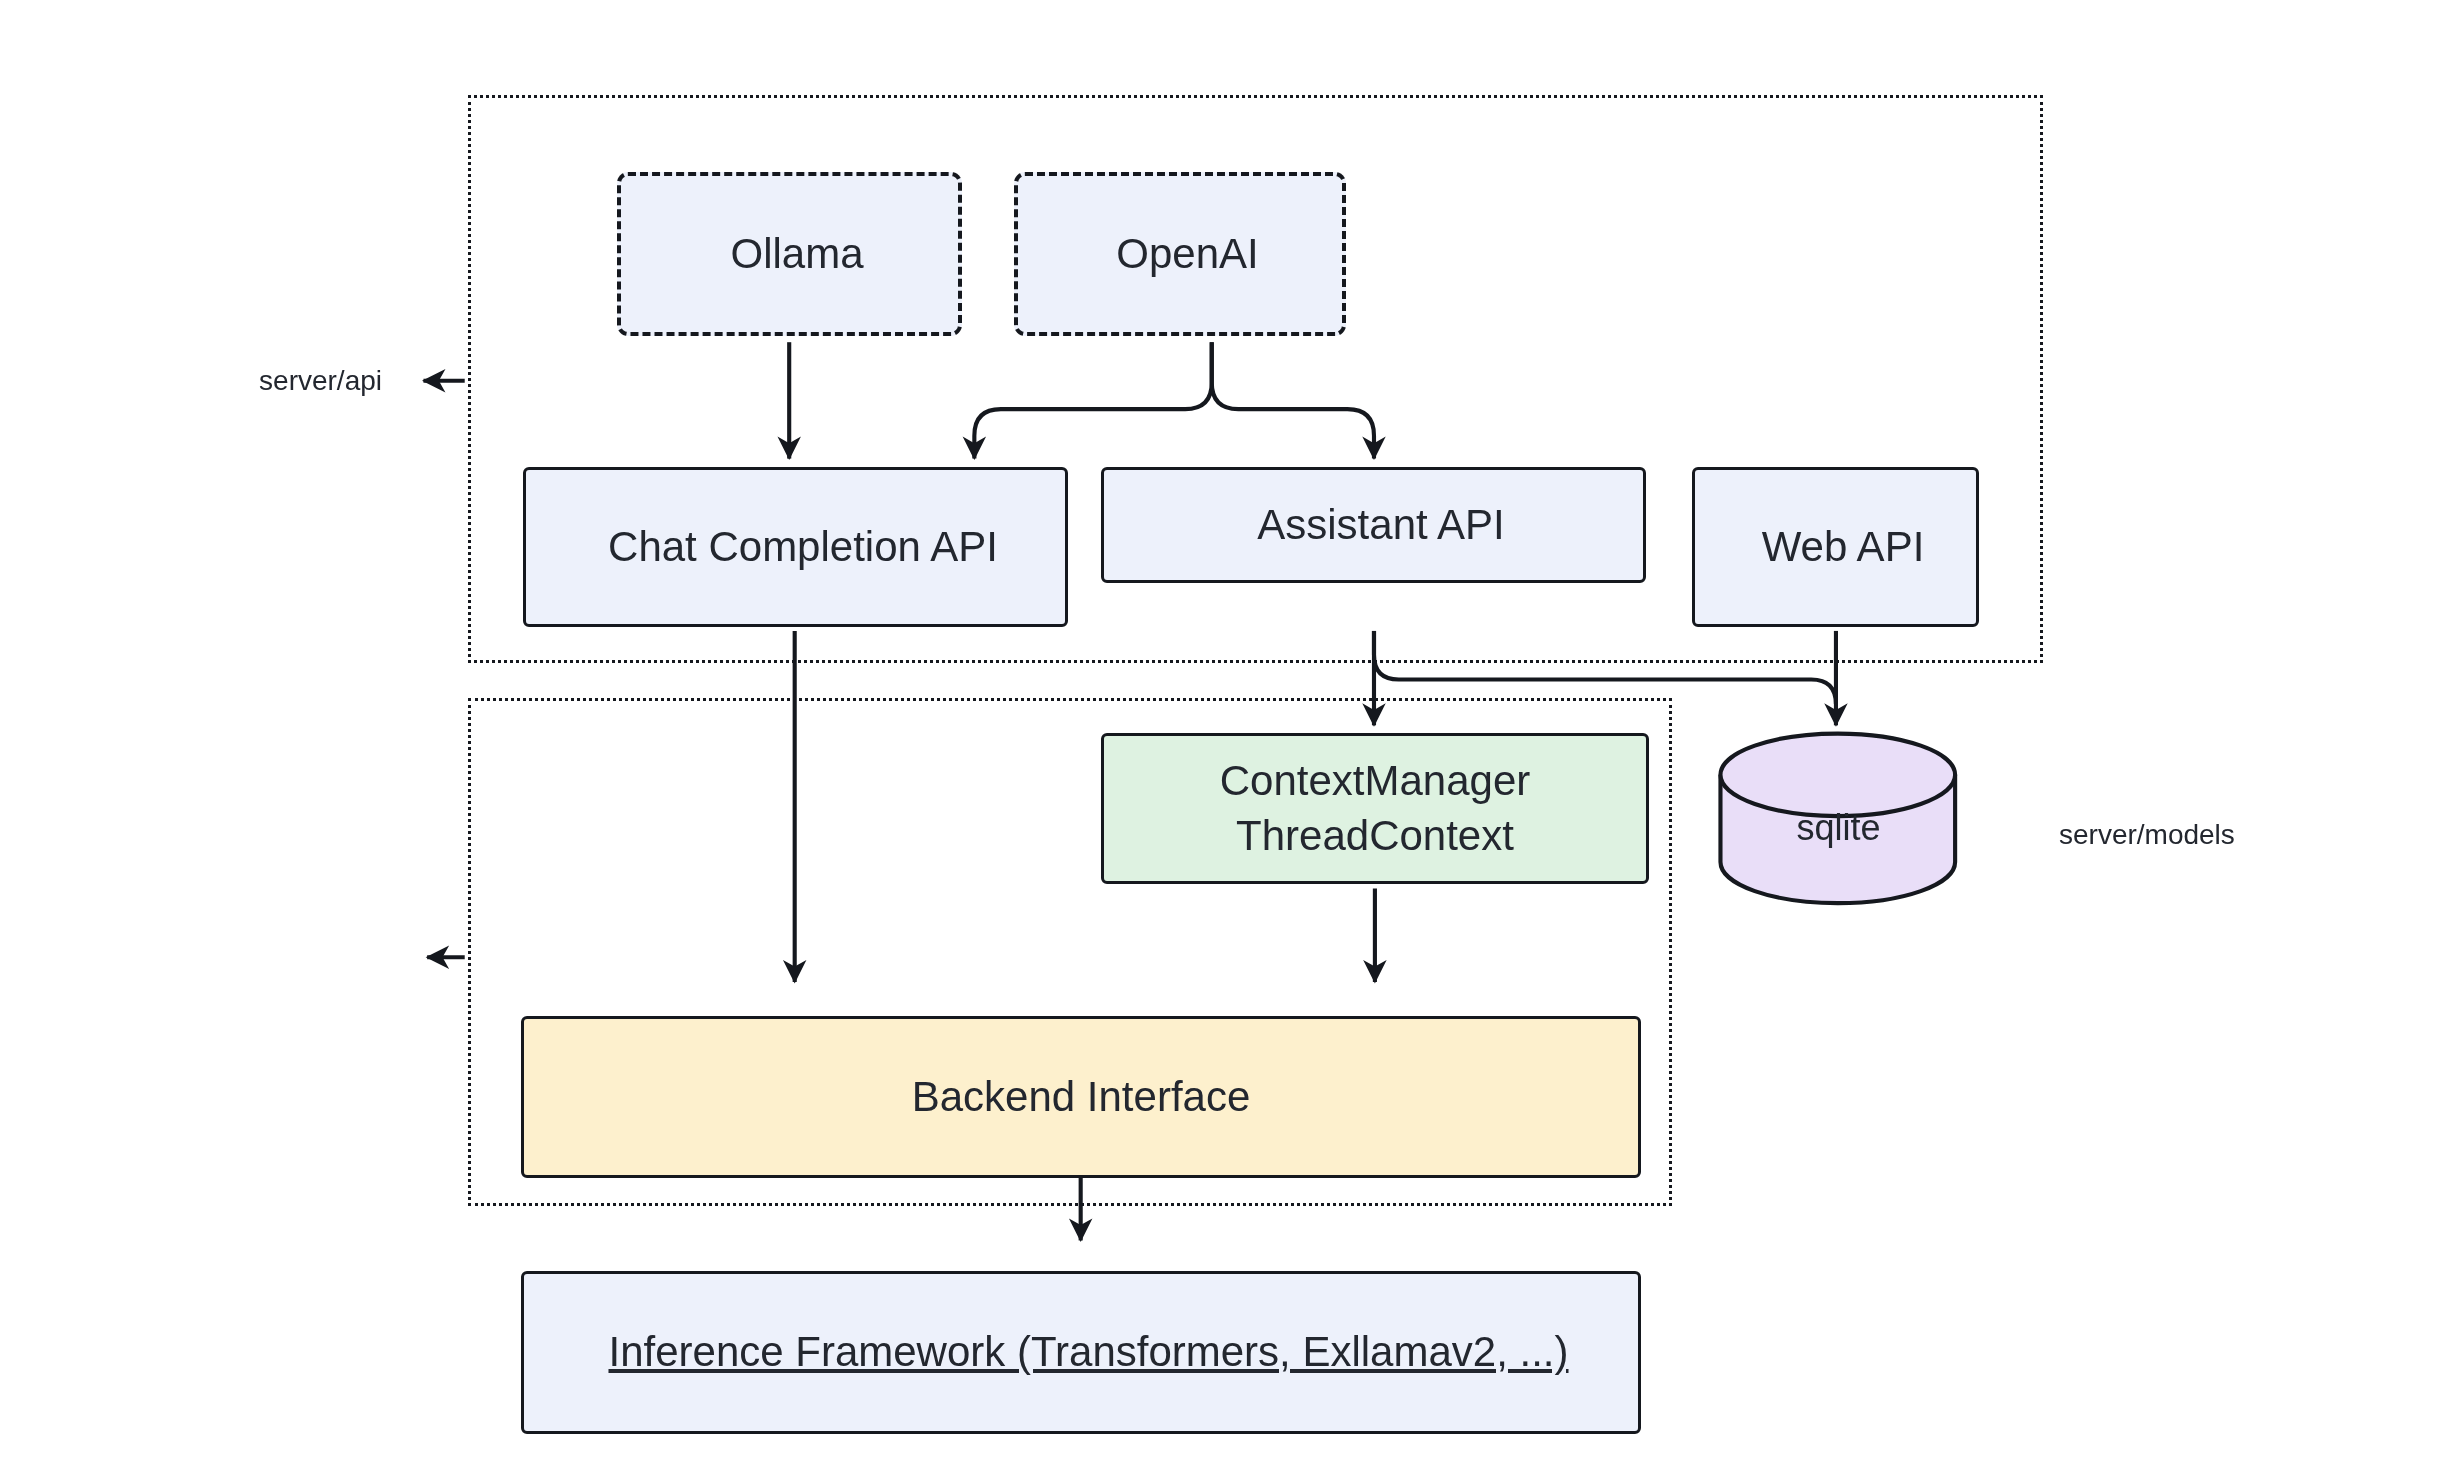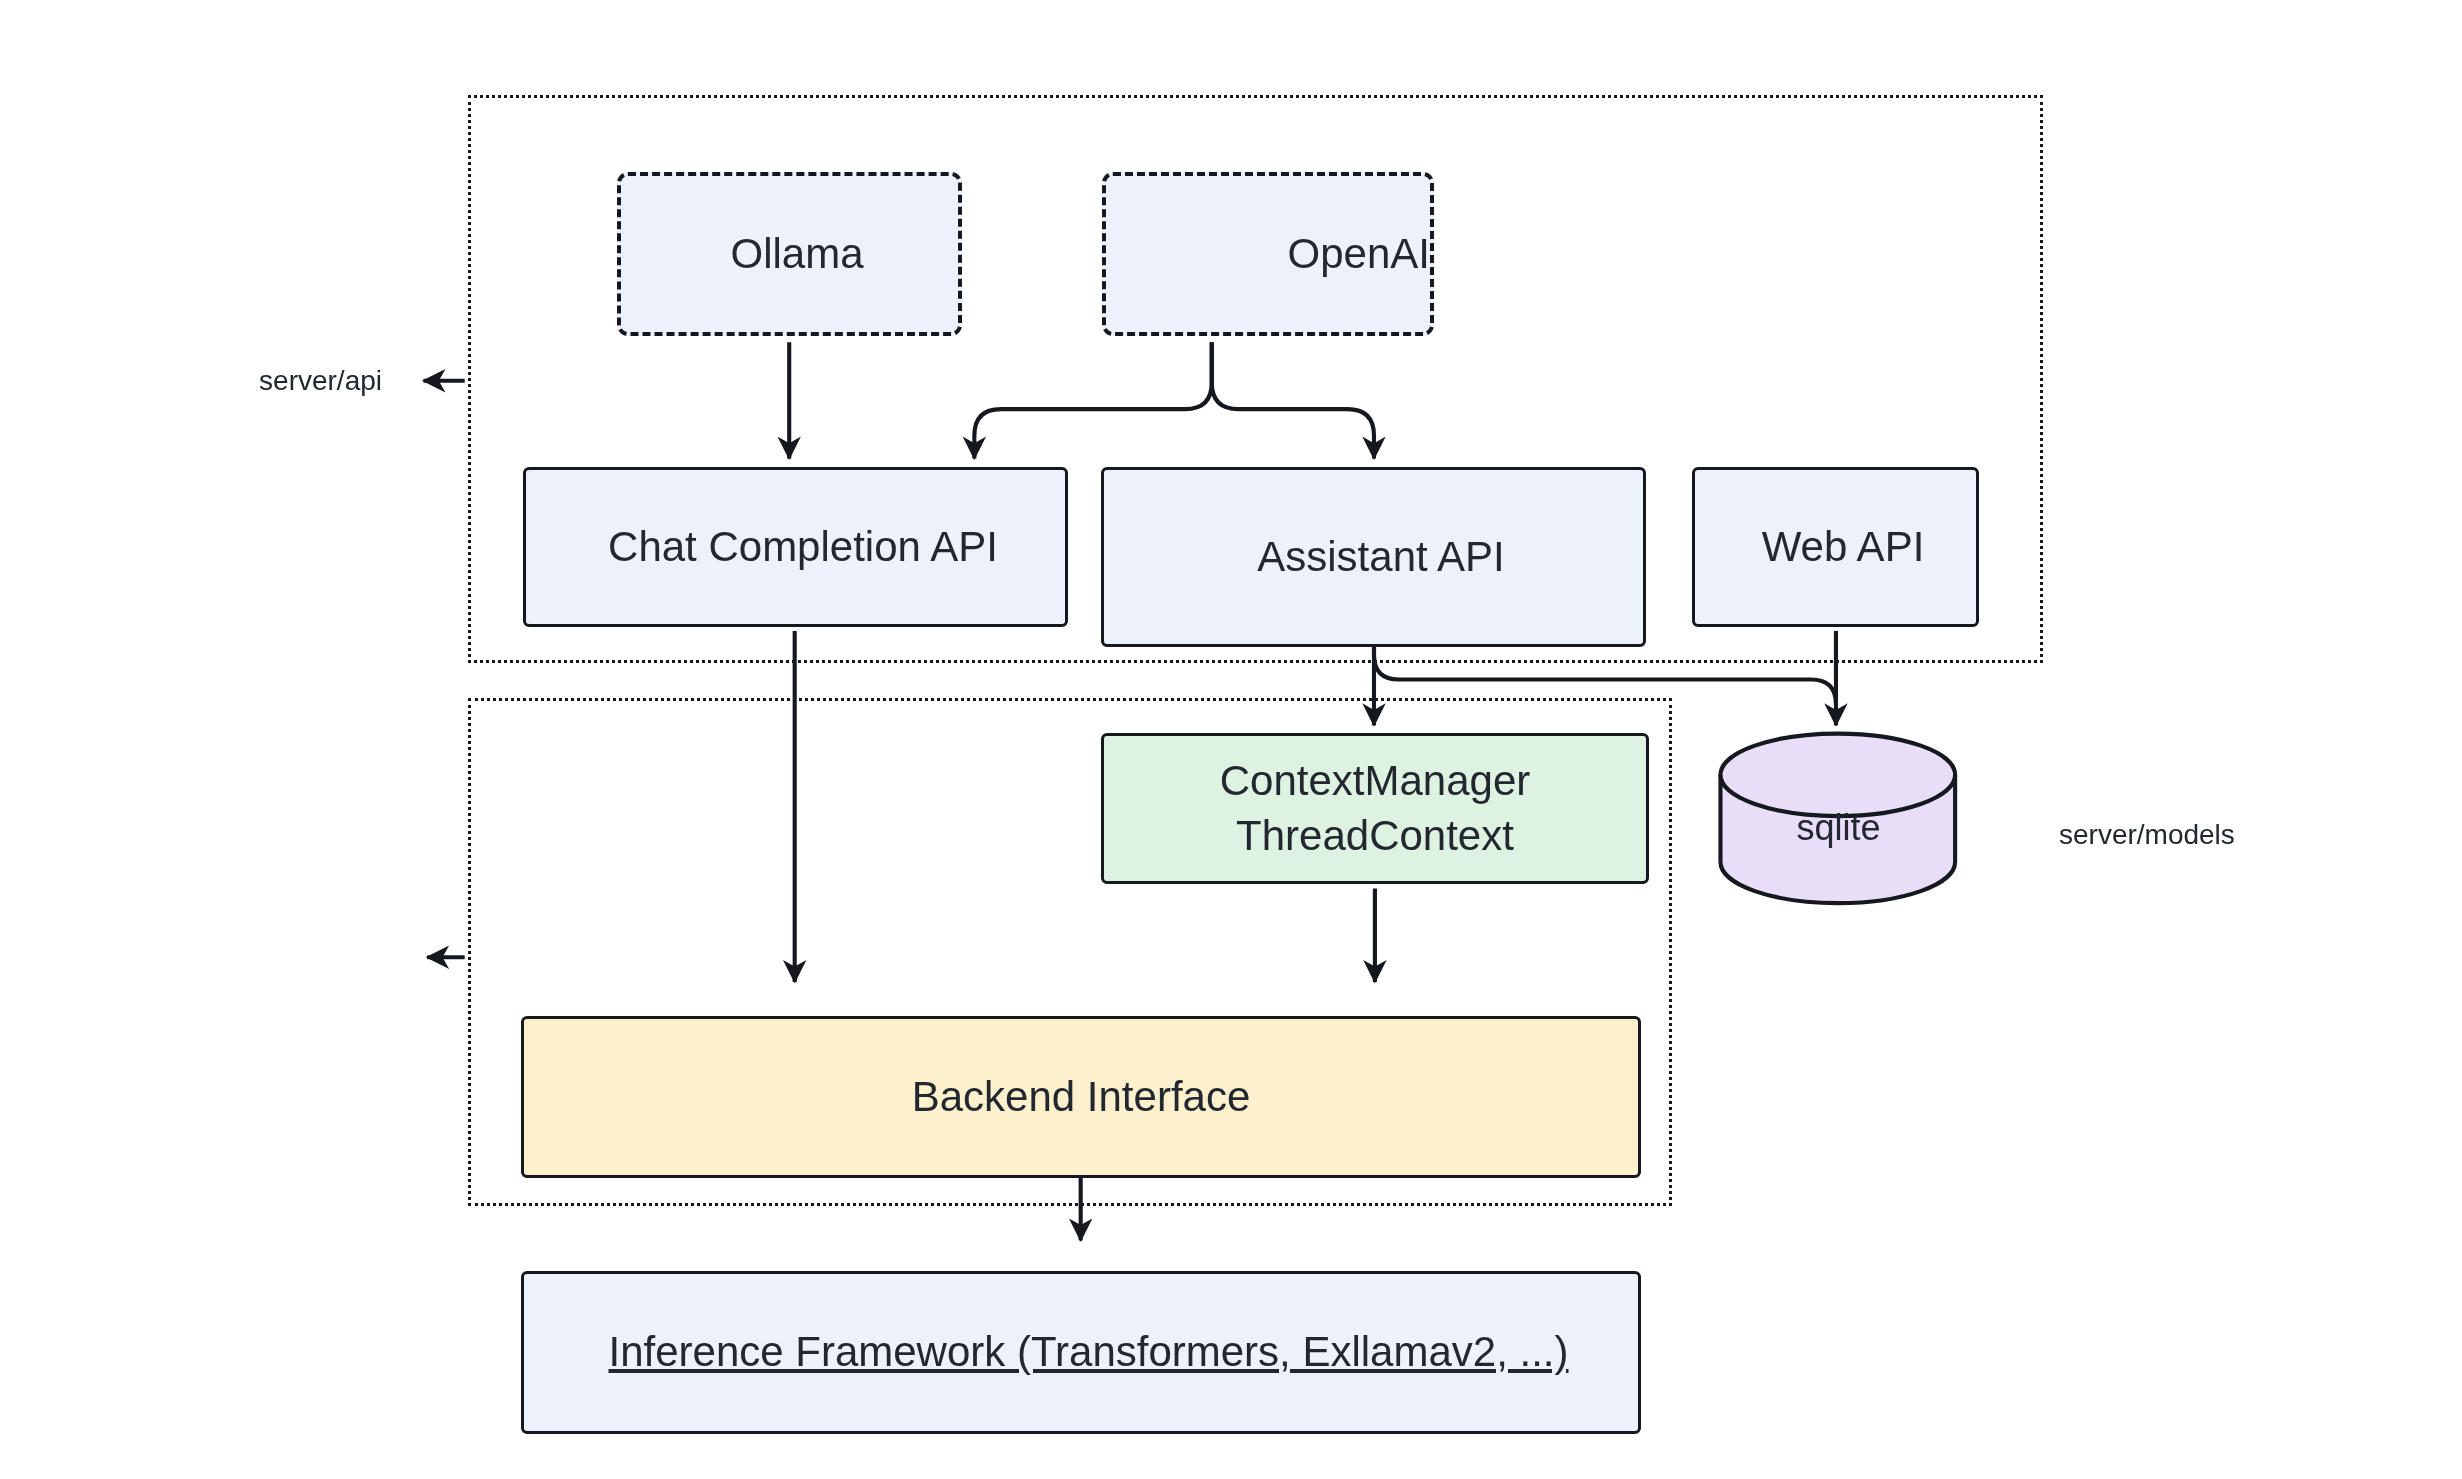--- a/index.html
+++ b/index.html
@@ -100,29 +100,29 @@
     <path class="edge" d="M 507 1044 L 466 1044" marker-end="url(#arrow)"></path>
 
     <path class="cyl" d="M 1877 845 L 1877 940 A 128 45 0 0 0 2133 940 L 2133 845"></path>
     <ellipse class="cyl" cx="2005" cy="845" rx="128" ry="45"></ellipse>
   </svg>
 
   <div class="node dashed fill-blue" style="left:617px; top:172px; width:345px; height:164px;">
     <span>Ollama</span>
   </div>
 
-  <div class="node dashed fill-blue" style="left:1102px; top:172px; width:332px; height:164px;justify-content:flex-end;">
+  <div class="node dashed fill-blue" style="left:1014px; top:172px; width:332px; height:164px;">
     <span>OpenAI</span>
   </div>
 
   <div class="node fill-blue" style="left:523px; top:467px; width:545px; height:160px;">
     <span>Chat Completion API</span>
   </div>
 
-  <div class="node fill-blue" style="left:1101px; top:467px; width:545px; height:180px;">
+  <div class="node fill-blue" style="left:1101px; top:467px; width:545px; height:116px;">
     <span>Assistant API</span>
   </div>
 
   <div class="node fill-blue" style="left:1692px; top:467px; width:287px; height:160px;">
     <span>Web API</span>
   </div>
 
   <div class="node fill-green two-line" style="left:1101px; top:733px; width:548px; height:151px;">
     <div>
       <span>ContextManager</span>

